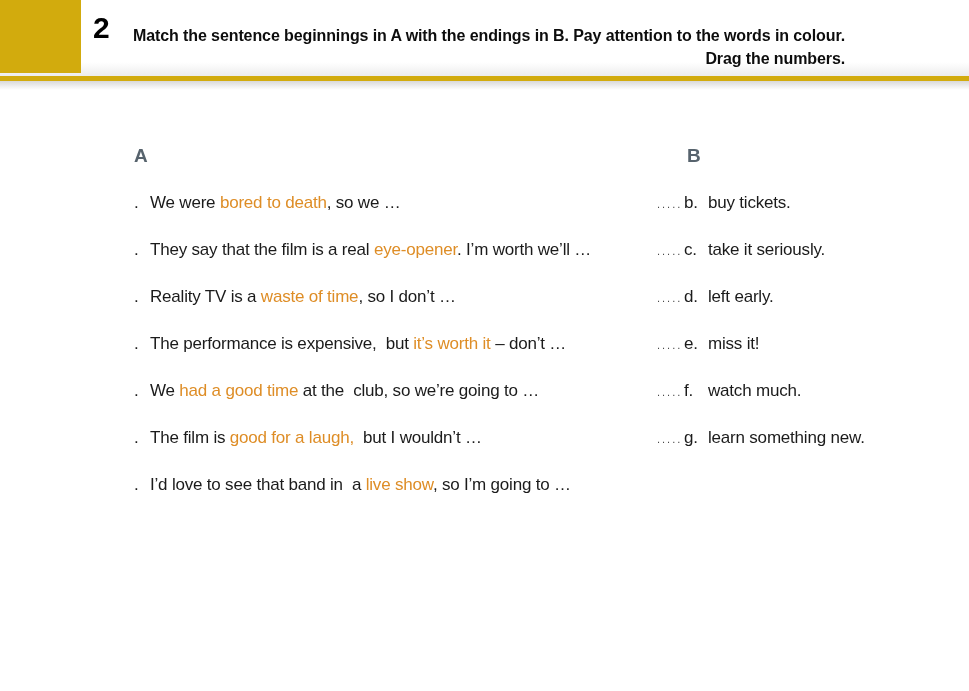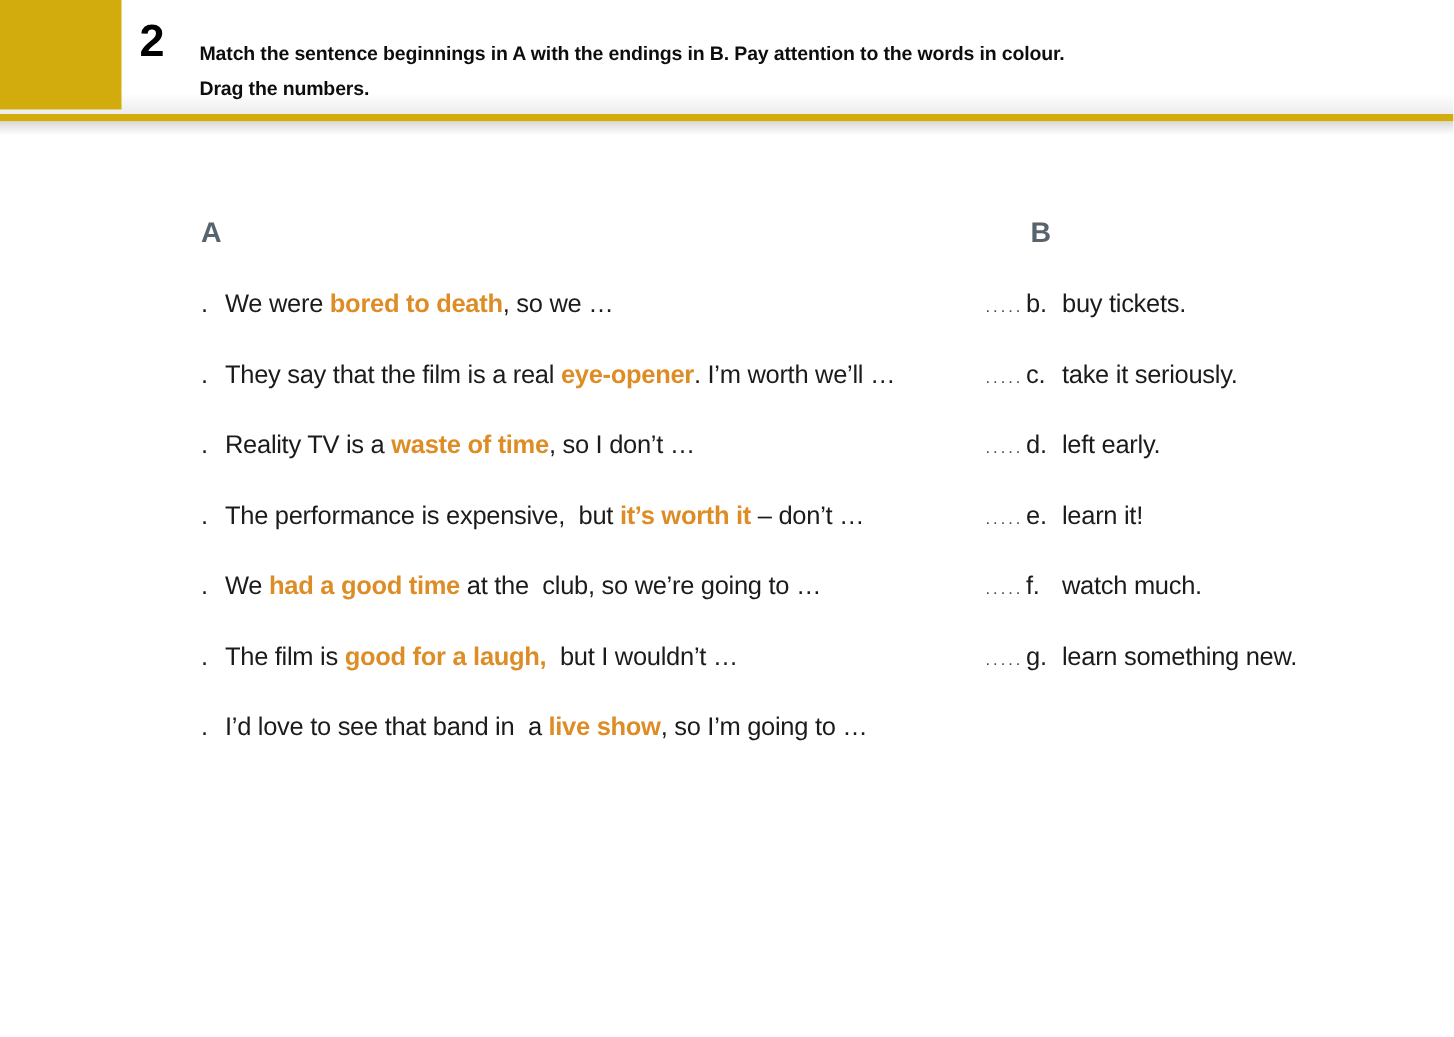--- a/index.html
+++ b/index.html
@@ -21,22 +21,23 @@
   .accent-square{
     position:absolute;left:0;top:0;width:81px;height:73px;
     background:var(--gold);
   }
   .exercise-number{
     position:absolute;left:93px;top:11px;
     font-size:30px;font-weight:bold;color:#000;
   }
   .instructions{
     position:absolute;left:133px;top:24px;
-    font-size:13px;font-weight:bold;color:#0d0d0d;line-height:23px;
+    font-size:16px;font-weight:bold;color:#0d0d0d;line-height:23px;
     letter-spacing:-0.1px;
+    text-align:right;
   }
   .gold-rule{
     position:absolute;left:0;top:76px;width:969px;height:5px;
     background:var(--gold);
   }
   .rule-shadow{
     position:absolute;left:0;top:81px;width:969px;height:9px;
     background:linear-gradient(to bottom,#d9d9d9 0%,#ffffff 100%);
   }
 
@@ -49,21 +50,21 @@
     height:22px;line-height:22px;margin-bottom:12px;
   }
   .col-b .col-label{margin-left:30px;}
   .row{
     height:47px;line-height:47px;white-space:pre;
     font-size:17px;letter-spacing:-0.2px;color:var(--text);
   }
   .prefix{
     display:inline-block;width:16px;color:var(--text);
   }
-  .sentence .hl{color:var(--orange);font-weight:bold;}
+  .sentence .hl{color:var(--orange);font-weight:normal;}
   .dots{
     display:inline-block;width:27px;
     font-size:11px;letter-spacing:2px;color:var(--dots);
   }
   .letter{
     display:inline-block;width:24px;
   }
 </style>
 </head>
 <body>
@@ -90,16 +91,16 @@
   <div class="row"><span class="prefix">.</span><span class="sentence"><span>The film is </span><span class="hl">good for a laugh,</span><span>  but I wouldn’t …</span></span></div>
   <div class="row"><span class="prefix">.</span><span class="sentence"><span>I’d love to see that band in  a </span><span class="hl">live show</span><span>, so I’m going to …</span></span></div>
 </div>
 
 <div class="col col-b">
   <div class="col-label">B</div>
 
   <div class="row"><span class="dots">.....</span><span class="letter">b.</span><span>buy tickets.</span></div>
   <div class="row"><span class="dots">.....</span><span class="letter">c.</span><span>take it seriously.</span></div>
   <div class="row"><span class="dots">.....</span><span class="letter">d.</span><span>left early.</span></div>
-  <div class="row"><span class="dots">.....</span><span class="letter">e.</span><span>learn it!</span></div>
+  <div class="row"><span class="dots">.....</span><span class="letter">e.</span><span>miss it!</span></div>
   <div class="row"><span class="dots">.....</span><span class="letter">f.</span><span>watch much.</span></div>
   <div class="row"><span class="dots">.....</span><span class="letter">g.</span><span>learn something new.</span></div>
 </div>
 
 </body></html>

